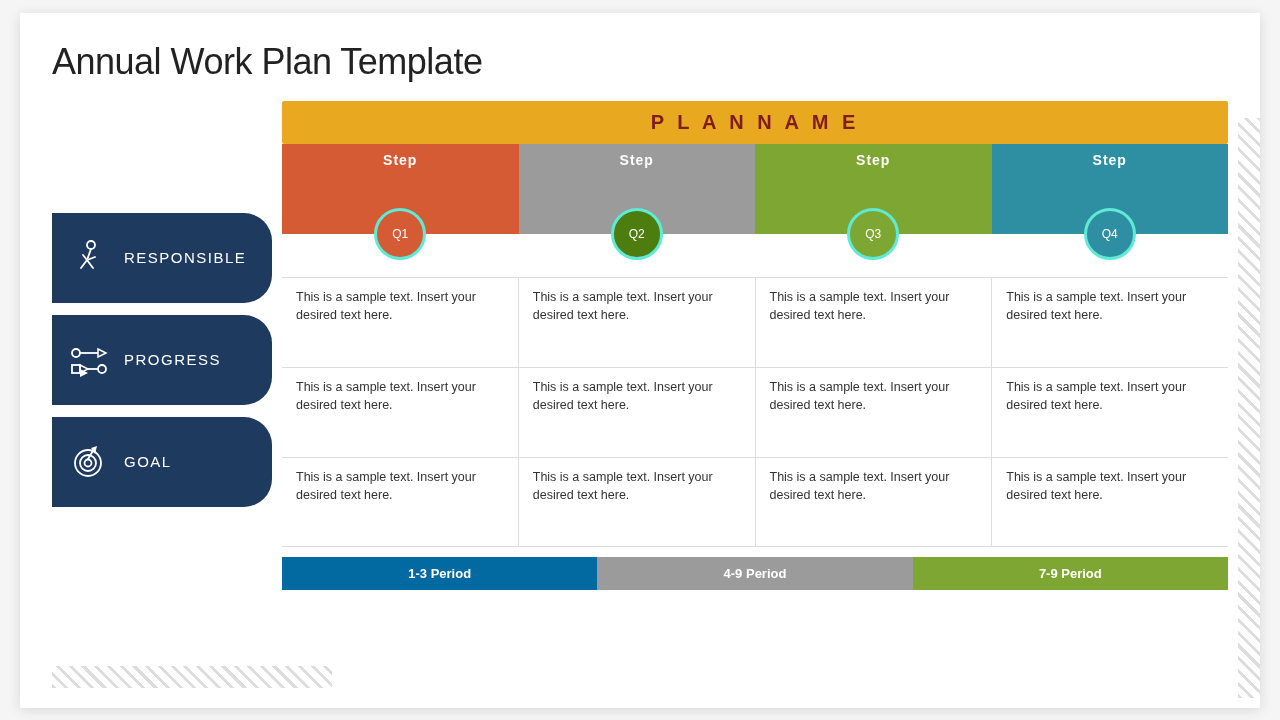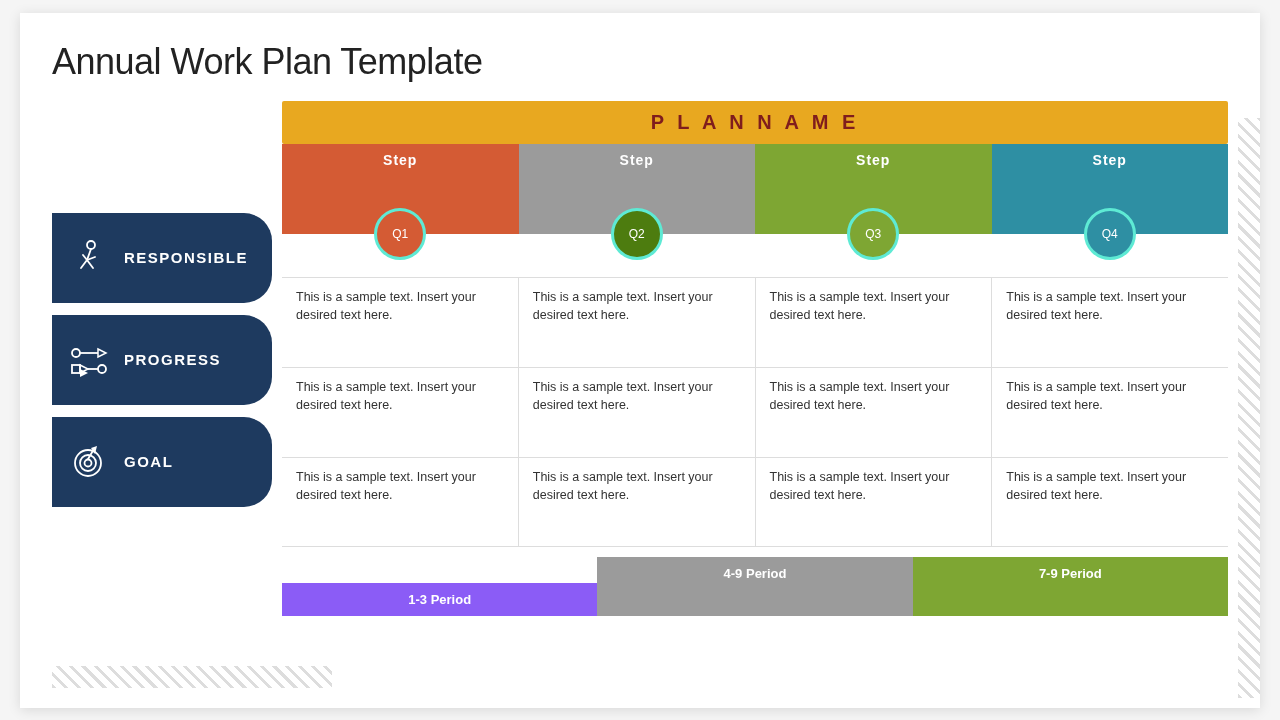--- a/index.html
+++ b/index.html
@@ -58,21 +58,21 @@
     .label-icon {
       width: 46px;
       height: 46px;
       flex-shrink: 0;
       display: flex;
       align-items: center;
       justify-content: center;
     }
     .label-text {
       font-size: 15px;
-      font-weight: 700;
+      font-weight: 400;
       letter-spacing: 1.5px;
       text-transform: uppercase;
     }
     
     .table-area {
       flex: 1;
       display: flex;
       flex-direction: column;
     }
     
@@ -165,21 +165,21 @@
       margin-top: 10px;
     }
     .period-cell {
       flex: 1;
       text-align: center;
       color: white;
       font-size: 13px;
       font-weight: 700;
       padding: 9px 0;
     }
-    .period-cell:nth-child(1) { background: #8b5cf6; margin-top: 26px; }
+    .period-cell:nth-child(1) { background: #0369a1; }
     .period-cell:nth-child(2) { background: #9b9b9b; }
     .period-cell:nth-child(3) { background: #7ea633; }
     .period-cell:nth-child(4) { background: #2e8fa3; }
 
     
     .stripe-decoration {
       position: absolute;
       top: 105px;
       right: 0;
       width: 22px;

